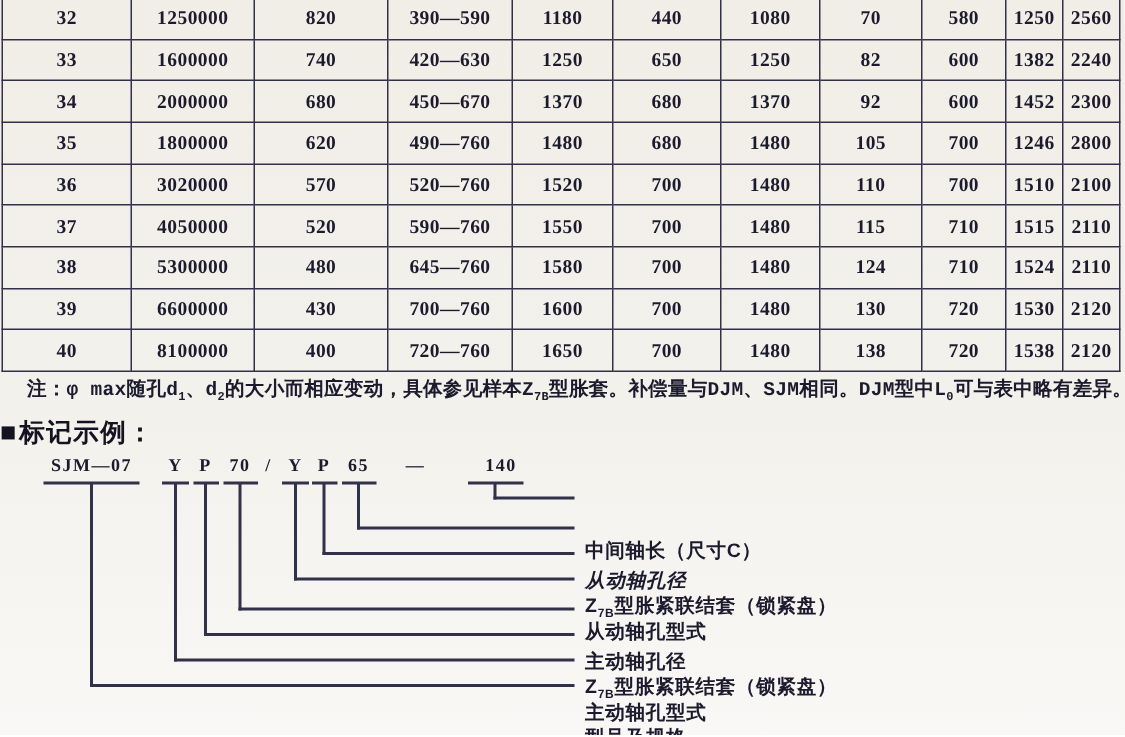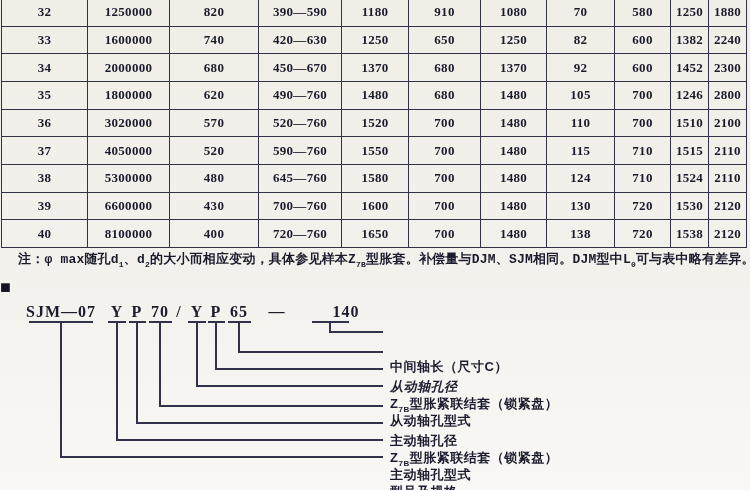--- a/index.html
+++ b/index.html
@@ -42,21 +42,21 @@
   .section-header{
     position:absolute;left:0;top:277px;
     font-size:17px;font-weight:bold;color:#141420;
     display:flex;align-items:center;letter-spacing:1px;
   }
   .section-header .bullet{font-size:18px;margin-right:1px;}
   
   .code-part{
     position:absolute;transform:translateX(-50%);
     font-family:"Liberation Serif", serif;
-    font-weight:bold;font-size:16px;color:var(--ink);
+    font-weight:bold;font-size:12px;color:var(--ink);
     letter-spacing:1px;white-space:nowrap;top:303px;
   }
   .u-line{position:absolute;height:1.6px;background:var(--line);}
   .v-line{position:absolute;width:1.6px;background:var(--line);}
   .h-line{position:absolute;height:1.6px;background:var(--line);}
   .diag-label{
     position:absolute;left:390px;transform:translateY(-50%);
     font-size:13px;font-weight:bold;color:var(--ink);
     letter-spacing:.5px;white-space:nowrap;margin-top:35px;
   }
@@ -80,26 +80,26 @@
       <col style="width:38px">
         <col style="width:38px">
     </colgroup>
     <tbody>
         <tr>
           <td>32</td>
           <td>1250000</td>
           <td>820</td>
           <td>390—590</td>
           <td>1180</td>
-          <td>910</td>
+          <td>440</td>
           <td>1080</td>
           <td>70</td>
           <td>580</td>
           <td>1250</td>
-          <td>1880</td>
+          <td>2560</td>
         </tr>
         <tr>
           <td>33</td>
           <td>1600000</td>
           <td>740</td>
           <td>420—630</td>
           <td>1250</td>
           <td>650</td>
           <td>1250</td>
           <td>82</td>
@@ -198,20 +198,21 @@
           <td>1538</td>
           <td>2120</td>
         </tr>
       </tbody>
   </table>
 
   <div class="note"><span>注：φ max随孔d</span><sub>1</sub><span>、d</span><sub>2</sub><span>的大小而相应变动，具体参见样本Z</span><sub>7B</sub><span>型胀套。补偿量与DJM、SJM相同。DJM型中L</span><sub>0</sub><span>可与表中略有差异。</span></div>
 
   <div class="section-header">
     <span class="bullet">■</span>
+    <span>标记示例：</span>
   </div>
 
   <div id="diagram">
       <span class="code-part" style="left: 61px;">SJM—07</span>
       <div class="u-line" style="left: 29px; top: 321px; width: 64px;"></div>
       <div class="v-line" style="left: 60.2px; top: 322px; height: 136px;"></div>
       <div class="h-line" style="left: 60.2px; top: 456.4px; width: 323px;"></div>
       <span class="code-part" style="left: 117px;">Y</span>
       <div class="u-line" style="left: 108px; top: 321px; width: 18px;"></div>
       <div class="v-line" style="left: 116.2px; top: 322px; height: 119px;"></div>
@@ -231,21 +232,21 @@
       <div class="h-line" style="left: 196.2px; top: 385.4px; width: 187px;"></div>
       <span class="code-part" style="left: 216px;">P</span>
       <div class="u-line" style="left: 207.5px; top: 321px; width: 17px;"></div>
       <div class="v-line" style="left: 215.2px; top: 322px; height: 48px;"></div>
       <div class="h-line" style="left: 215.2px; top: 368.4px; width: 168px;"></div>
       <span class="code-part" style="left: 239px;">65</span>
       <div class="u-line" style="left: 227.5px; top: 321px; width: 23px;"></div>
       <div class="v-line" style="left: 238.2px; top: 322px; height: 31px;"></div>
       <div class="h-line" style="left: 238.2px; top: 351.4px; width: 145px;"></div>
       <span class="code-part" style="left: 277px;">—</span>
-      <span class="code-part" style="left: 346px; text-align: right;">140</span>
+      <span class="code-part" style="left: 334px; text-align: right;">140</span>
       <div class="u-line" style="left: 311.5px; top: 321px; width: 37px;"></div>
       <div class="v-line" style="left: 329.2px; top: 322px; height: 11px;"></div>
       <div class="h-line" style="left: 329.2px; top: 331.4px; width: 54px;"></div>
       <span class="diag-label" style="top: 332px;"><span>中间轴长（尺寸C）</span></span>
       <span class="diag-label" style="top: 352px; font-style: italic;"><span>从动轴孔径</span></span>
       <span class="diag-label" style="top: 369px;"><span>Z</span><sub>7B</sub><span>型胀紧联结套（锁紧盘）</span></span>
       <span class="diag-label" style="top: 386px;"><span>从动轴孔型式</span></span>
       <span class="diag-label" style="top: 406px;"><span>主动轴孔径</span></span>
       <span class="diag-label" style="top: 423px;"><span>Z</span><sub>7B</sub><span>型胀紧联结套（锁紧盘）</span></span>
       <span class="diag-label" style="top: 440px;"><span>主动轴孔型式</span></span>

